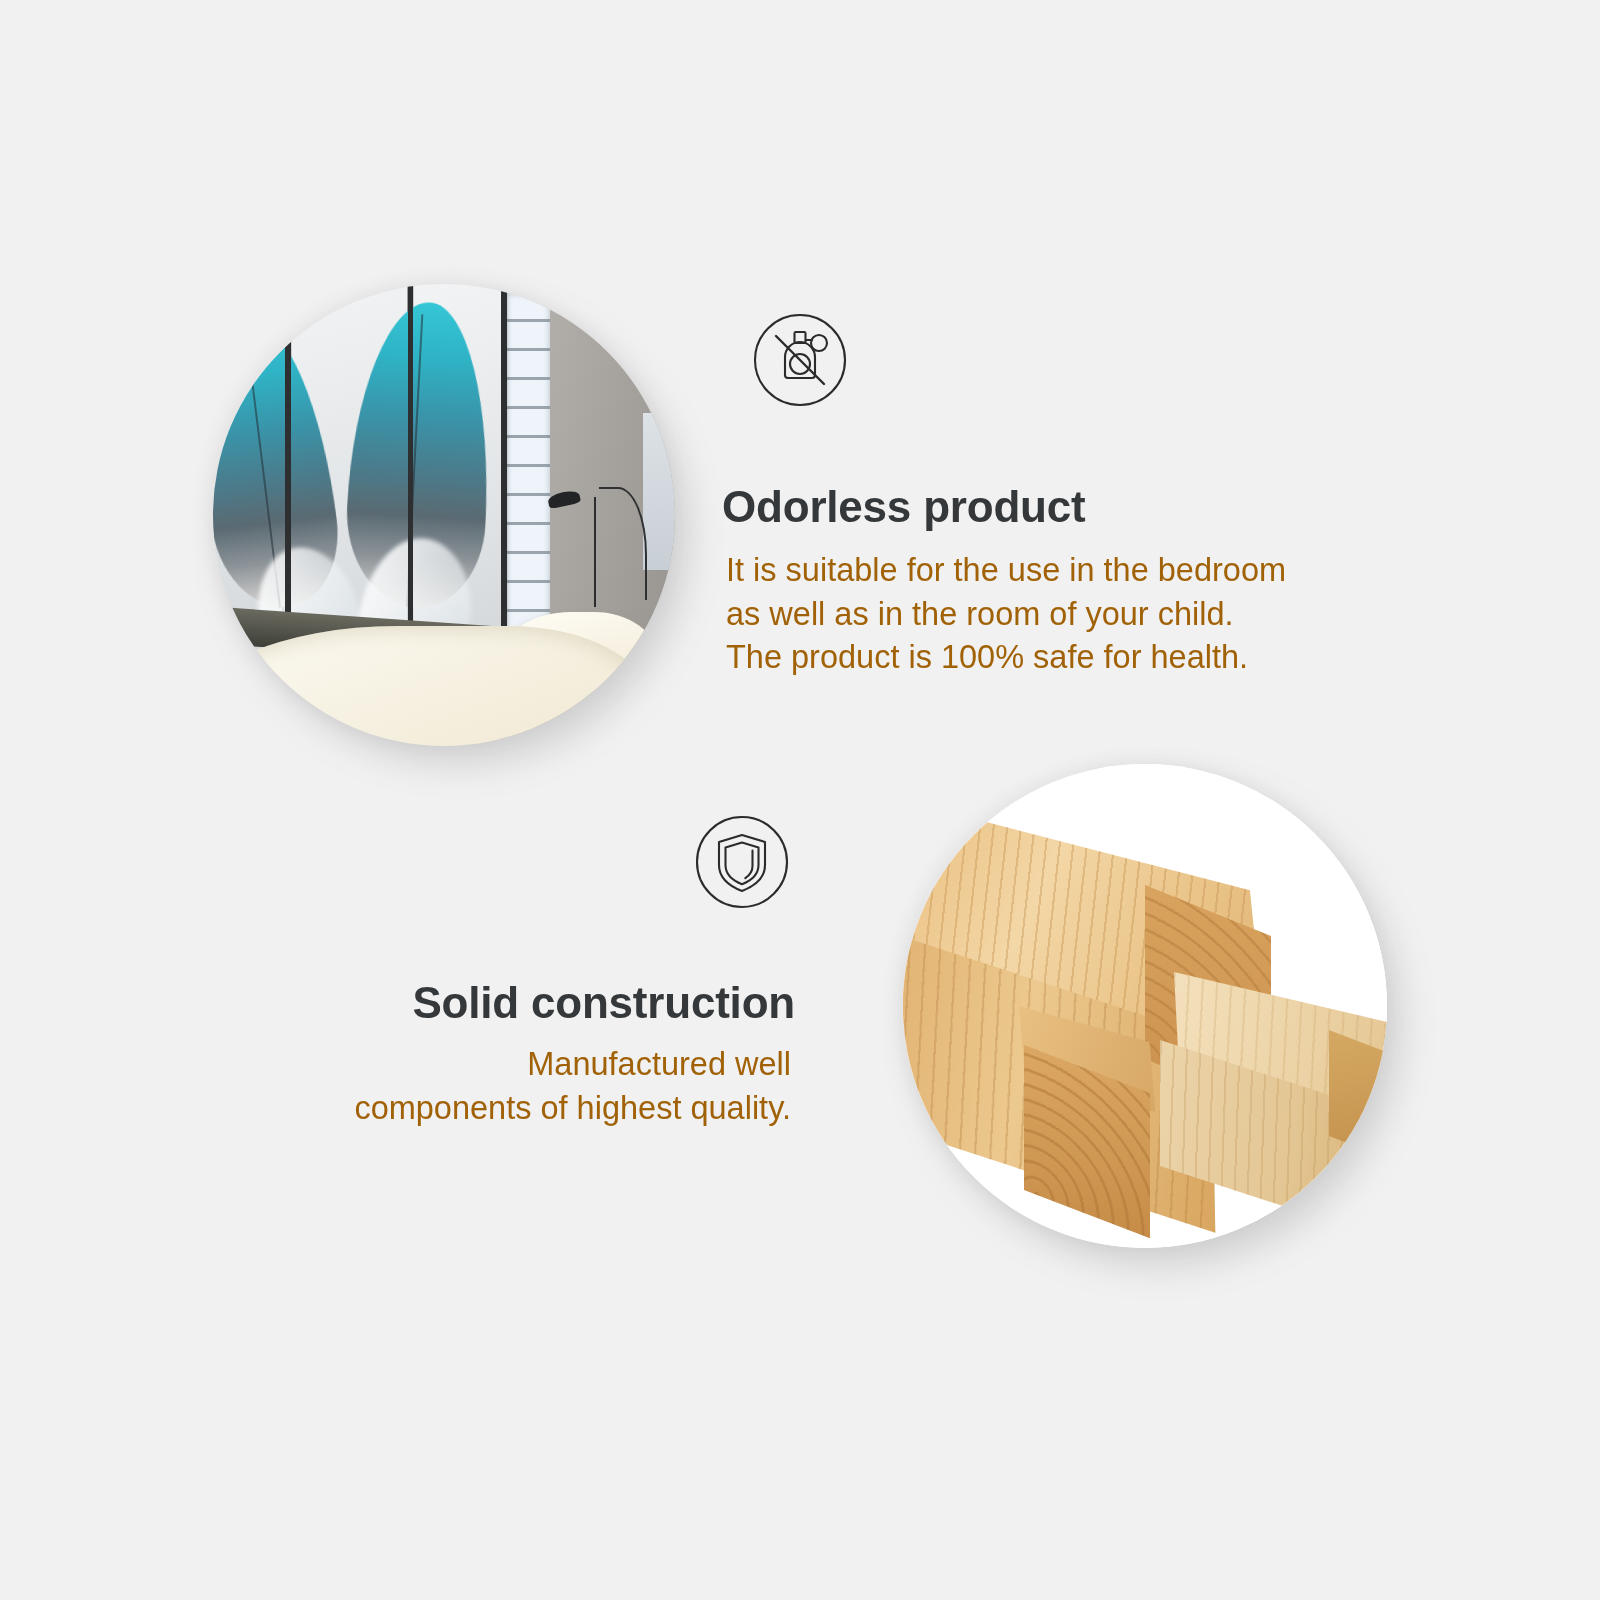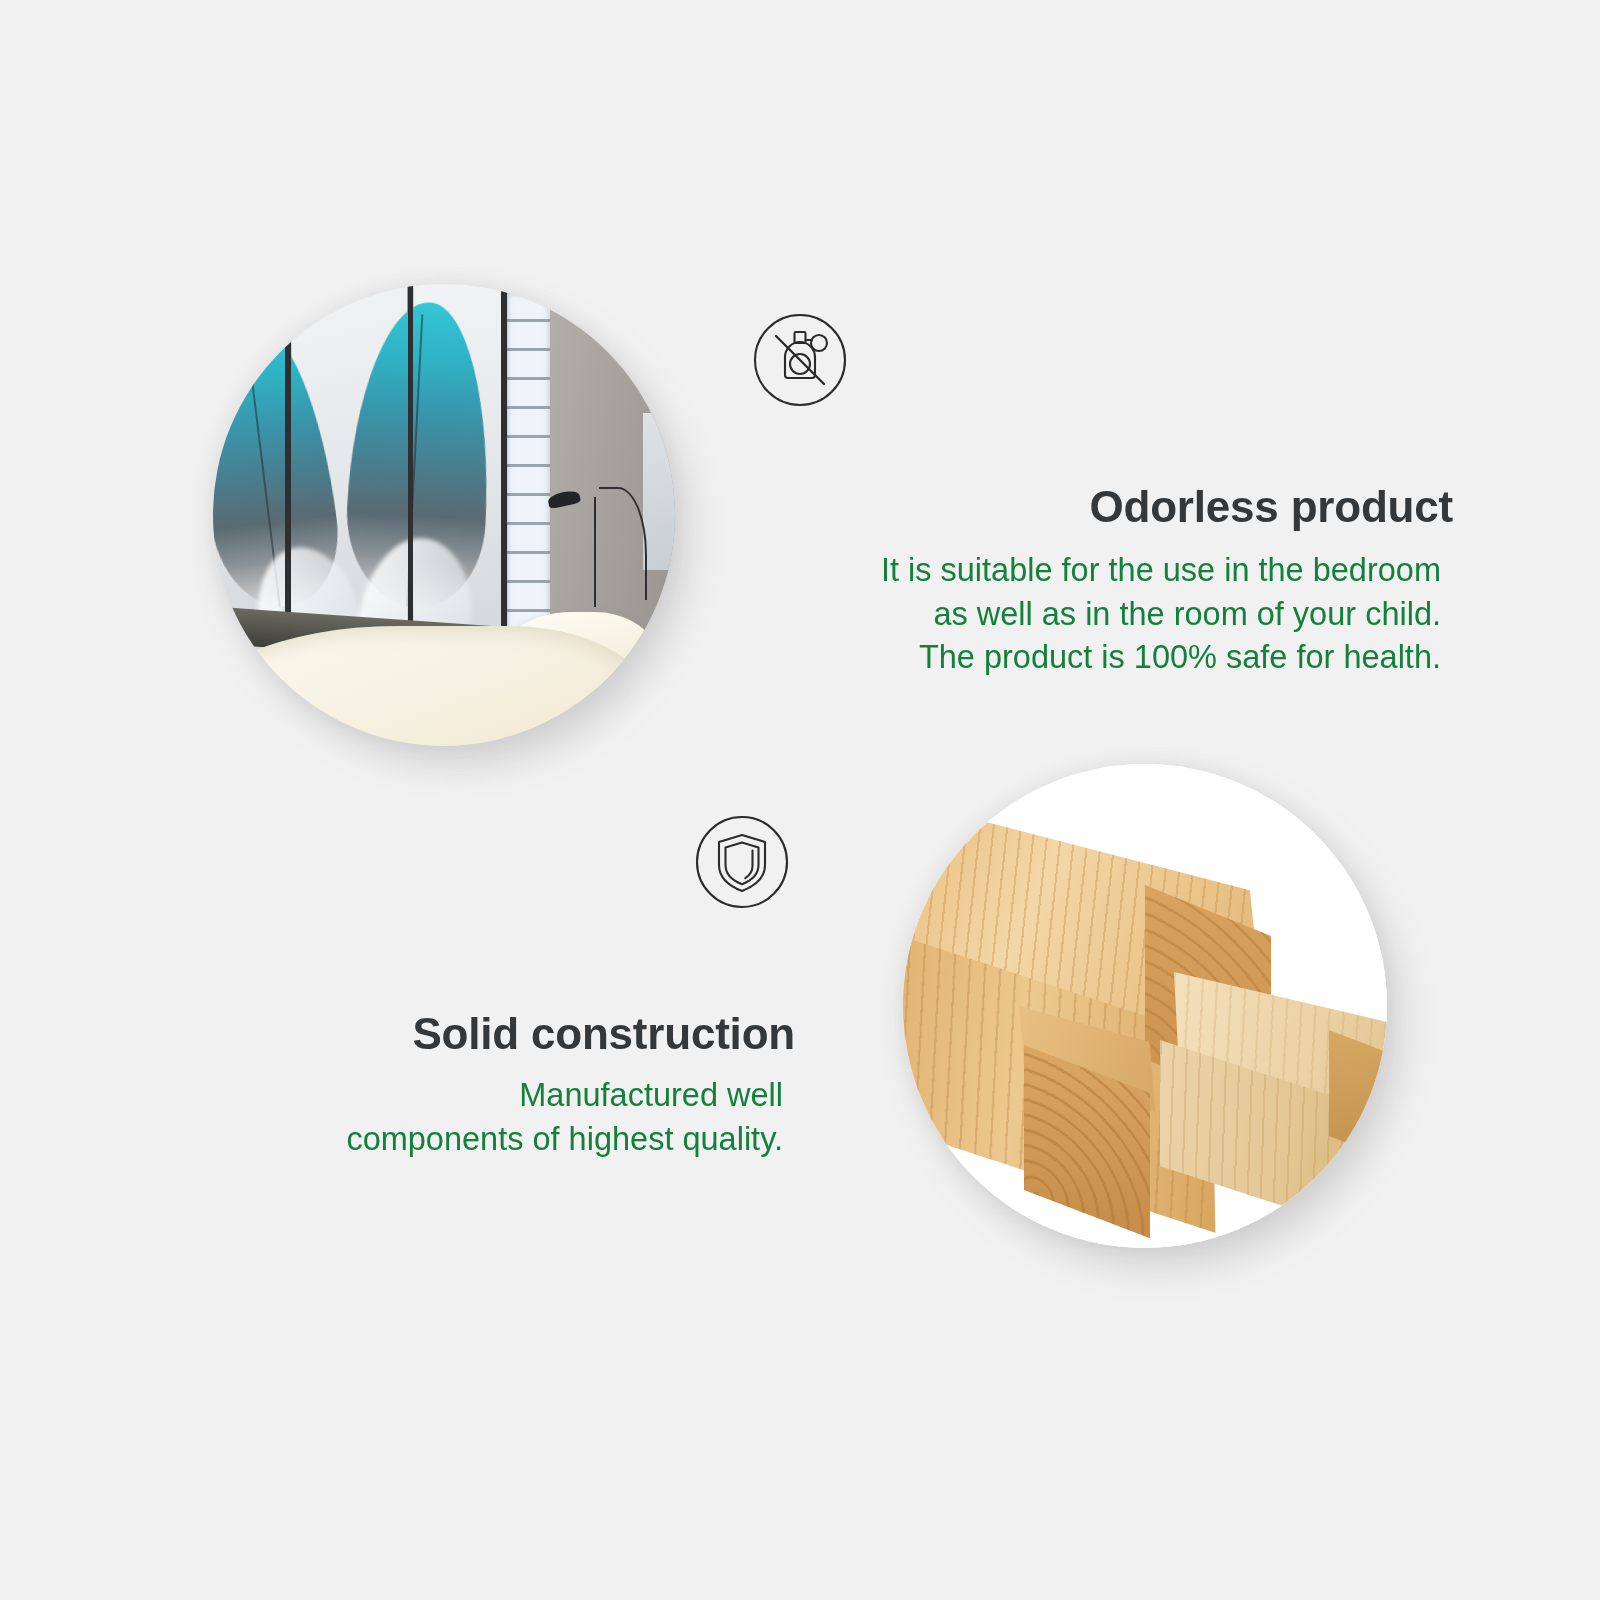--- a/index.html
+++ b/index.html
@@ -327,36 +327,36 @@
     font-weight: bold;
     font-size: 44px;
     line-height: 1.1;
     color: #35383a;
     letter-spacing: -0.2px;
     margin: 0;
   }
   .feature-body {
     font-size: 32.5px;
     line-height: 1.34;
-    color: #15803d;
-    margin: 12px;
+    color: #a16207;
+    margin: 4px;
     white-space: pre-line;
   }
 
   #odorless-text {
-    left: 753px;
+    left: 722px;
     top: 483px;
     width: 700px;
-    text-align: right;
+    text-align: left;
   }
   #odorless-text .feature-title { margin-bottom: 18px; }
 
   #solid-text {
     left: 180px;
-    top: 1010px;
+    top: 979px;
     width: 615px;
     text-align: right;
   }
   #solid-text .feature-title { margin-bottom: 16px; }
 
   
   .line-icon { position: absolute; }
   #no-odor-icon { left: 752px; top: 312px; width: 96px; height: 96px; }
   #shield-icon  { left: 694px; top: 814px; width: 96px; height: 96px; }
 </style>

